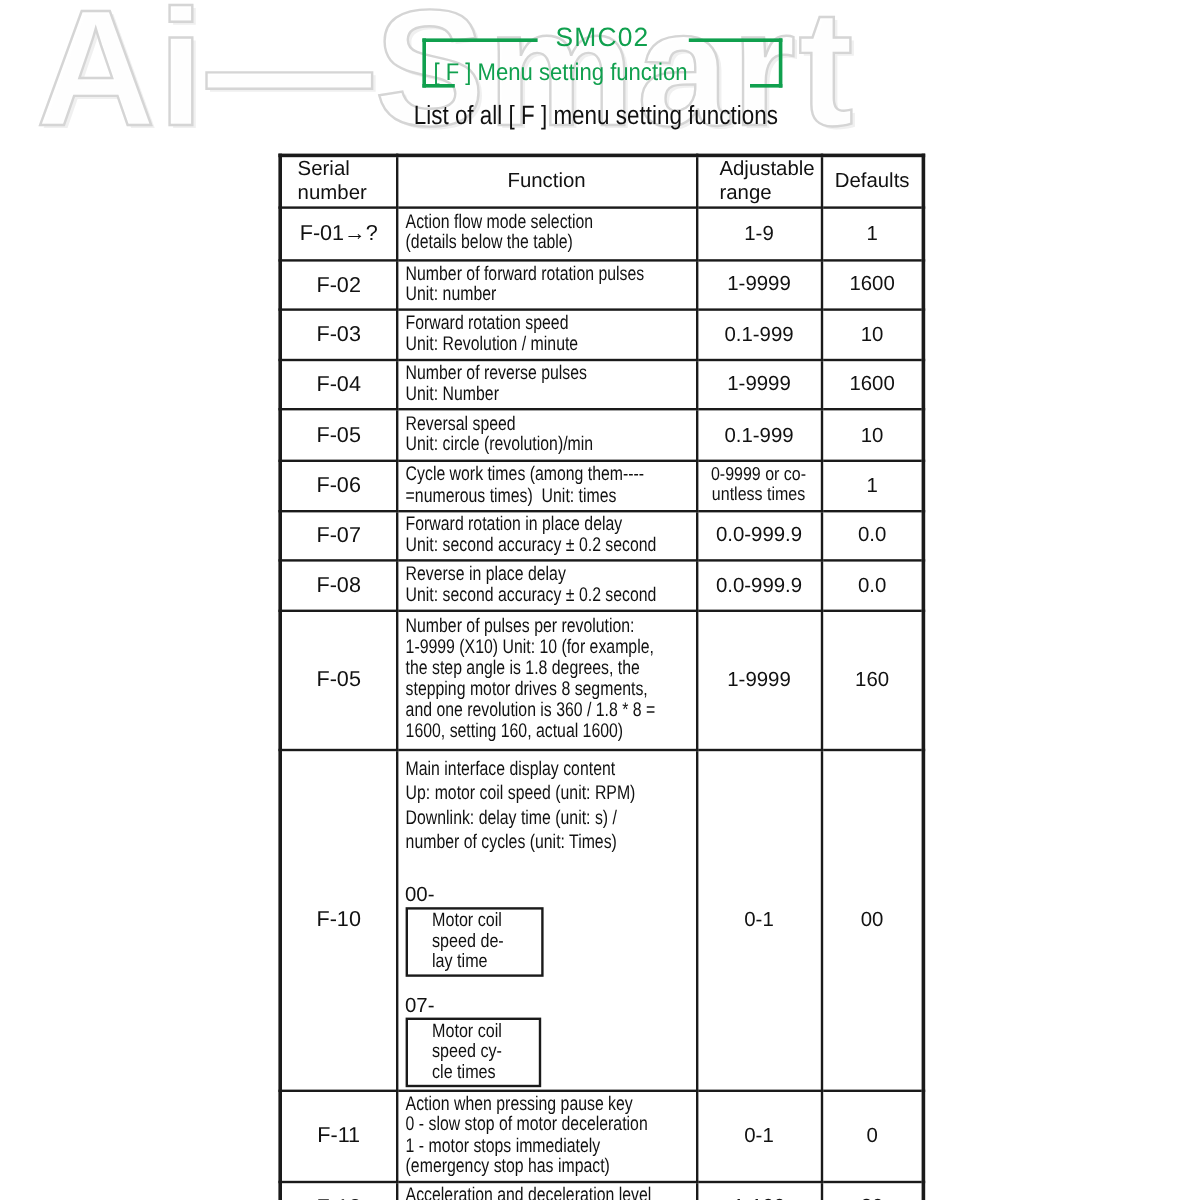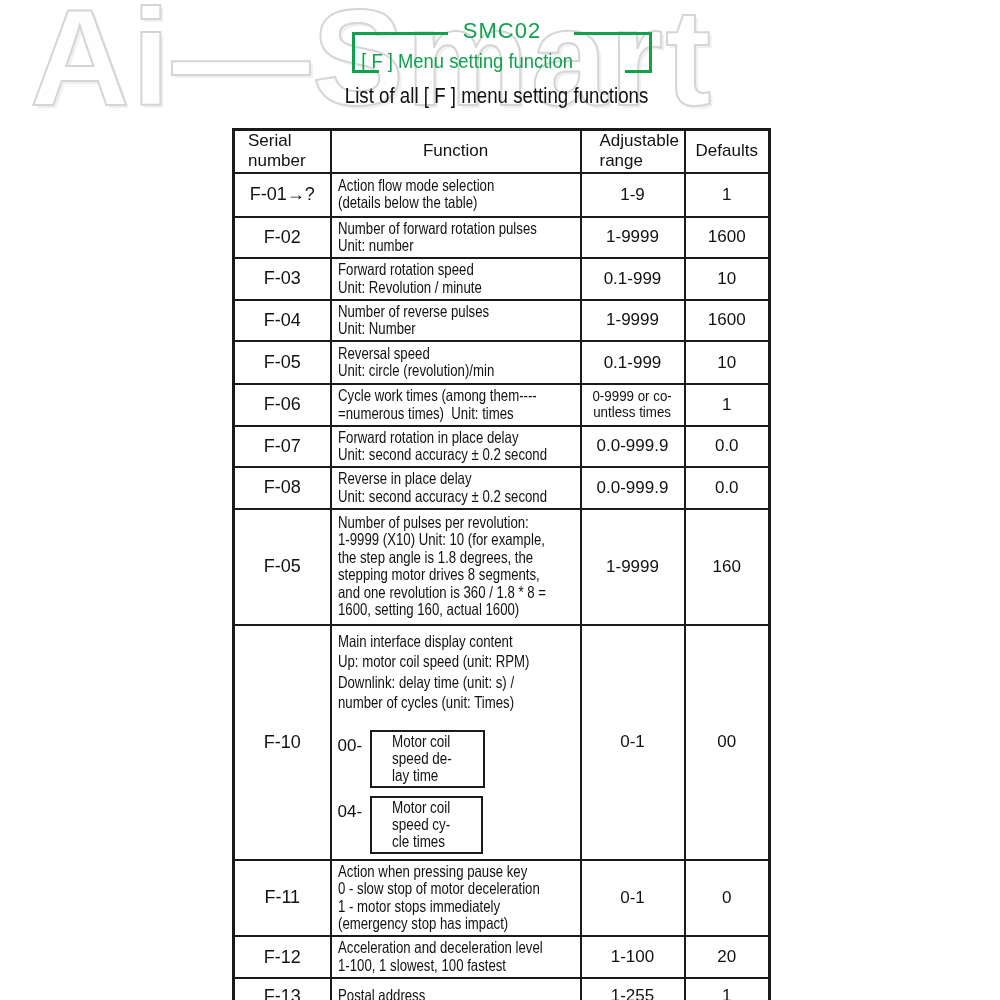--- a/index.html
+++ b/index.html
@@ -76,21 +76,21 @@
   tbody tr:nth-child(6)  { height:40px; }
   tbody tr:nth-child(7)  { height:37px; }
   tbody tr:nth-child(8)  { height:34px; }
   tbody tr:nth-child(9)  { height:116px; }
   tbody tr:nth-child(10) { height:235px; }
   tbody tr:nth-child(11) { height:70px; }
   tbody tr:nth-child(12) { height:42px; }
   tbody tr:nth-child(13) { height:37px; }
   td.c-fn.top { vertical-align:top; padding-top:5px; }
   .fn-para { line-height:20.5px; }
-  .opt { display:flex; align-items:flex-start; margin-top:8px; }
+  .opt { display:flex; align-items:flex-start; margin-top:8px;flex-direction:column; }
   .opt.first { margin-top:17px; }
   .opt-code { flex:none; width:32px; font-size:17px; margin-top:6px; }
   .opt-box { border:2px solid #1a1a1a; padding:1px 20px; display:inline-block; background:#fff; }
   .opt-box .sq { font-size:16px; line-height:17px; transform:scaleX(0.84); }
 </style>
 </head>
 <body>
 
 <div class="page">
 
@@ -200,21 +200,21 @@
 Up: motor coil speed (unit: RPM)
 Downlink: delay time (unit: s) /
 number of cycles (unit: Times)</span>
           <div class="opt first">
             <span class="opt-code">00-</span>
             <span class="opt-box"><span class="sq">Motor coil
 speed de-
 lay time</span></span>
           </div>
           <div class="opt">
-            <span class="opt-code">04-</span>
+            <span class="opt-code">07-</span>
             <span class="opt-box"><span class="sq">Motor coil
 speed cy-
 cle times</span></span>
           </div>
         </td>
         <td class="c-range">0-1</td>
         <td class="c-def">00</td>
       </tr>
       <tr>
         <td class="c-serial">F-11</td>

